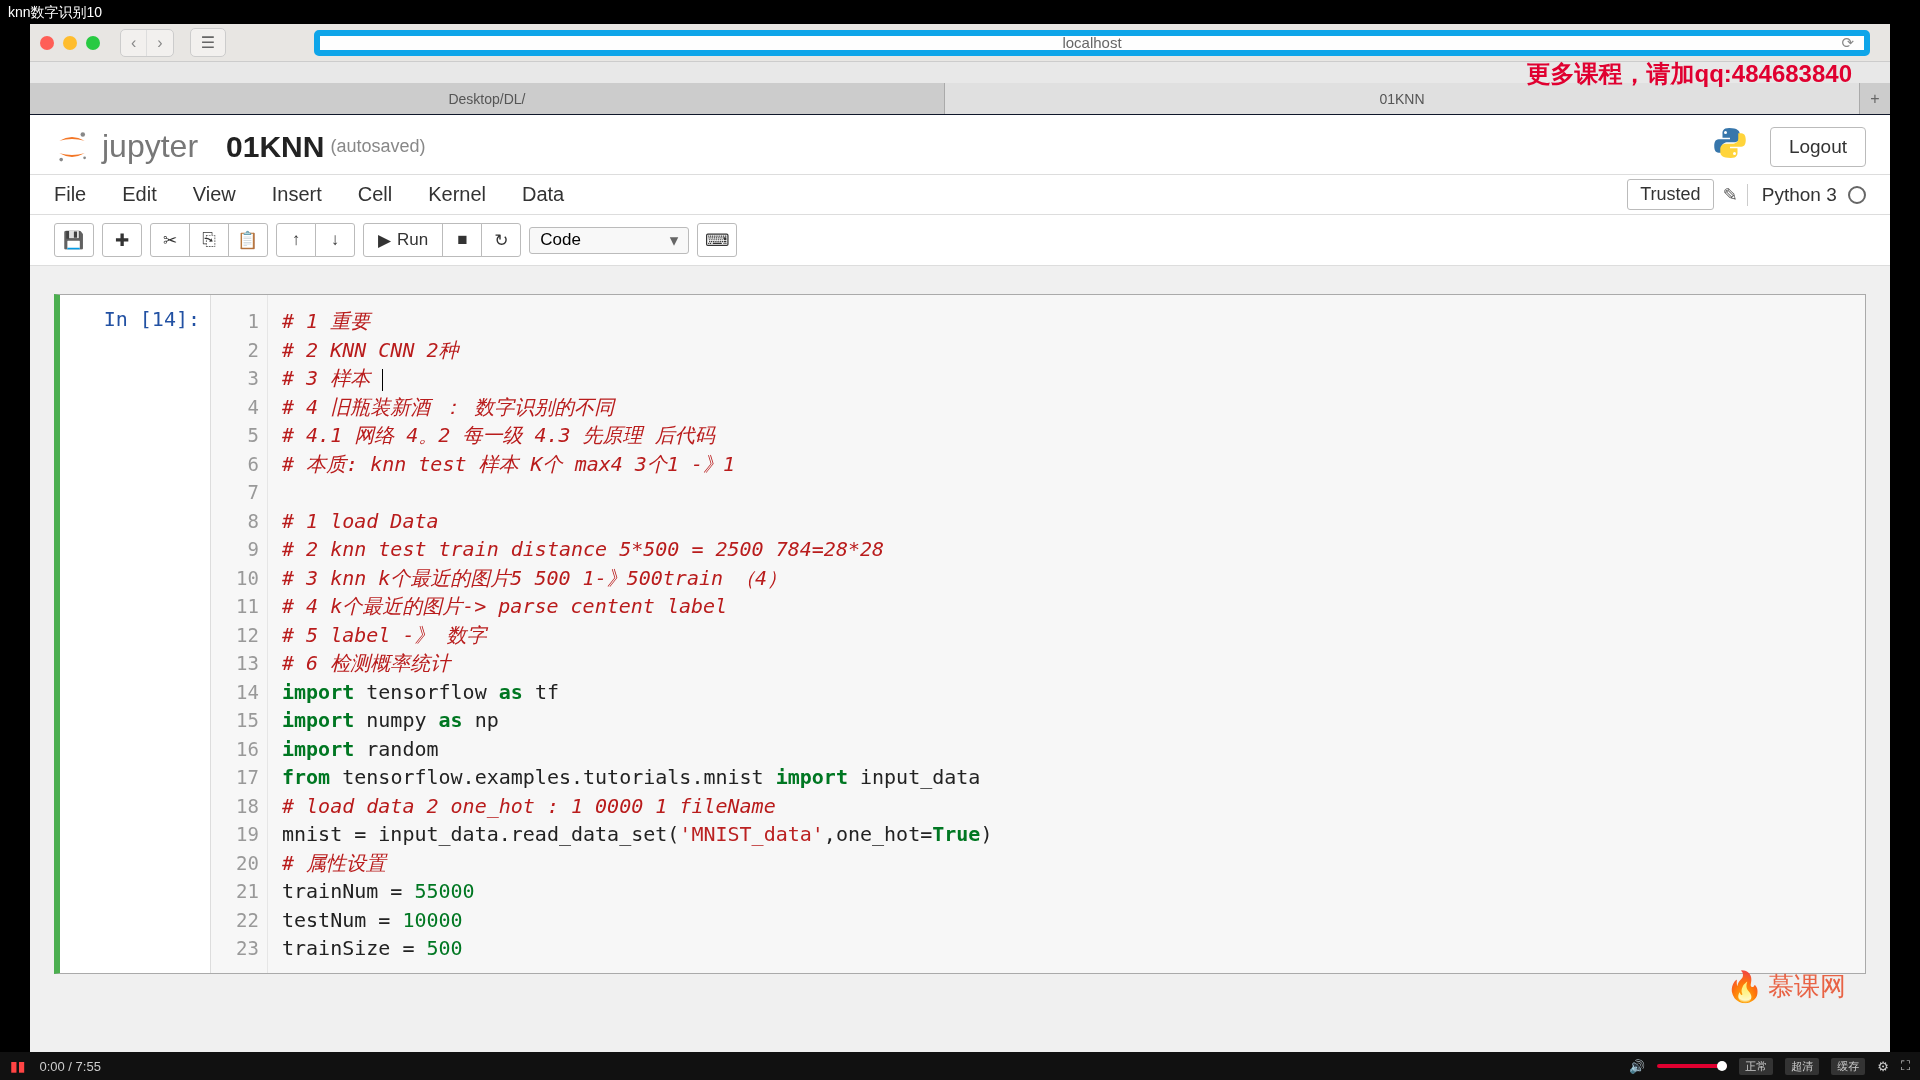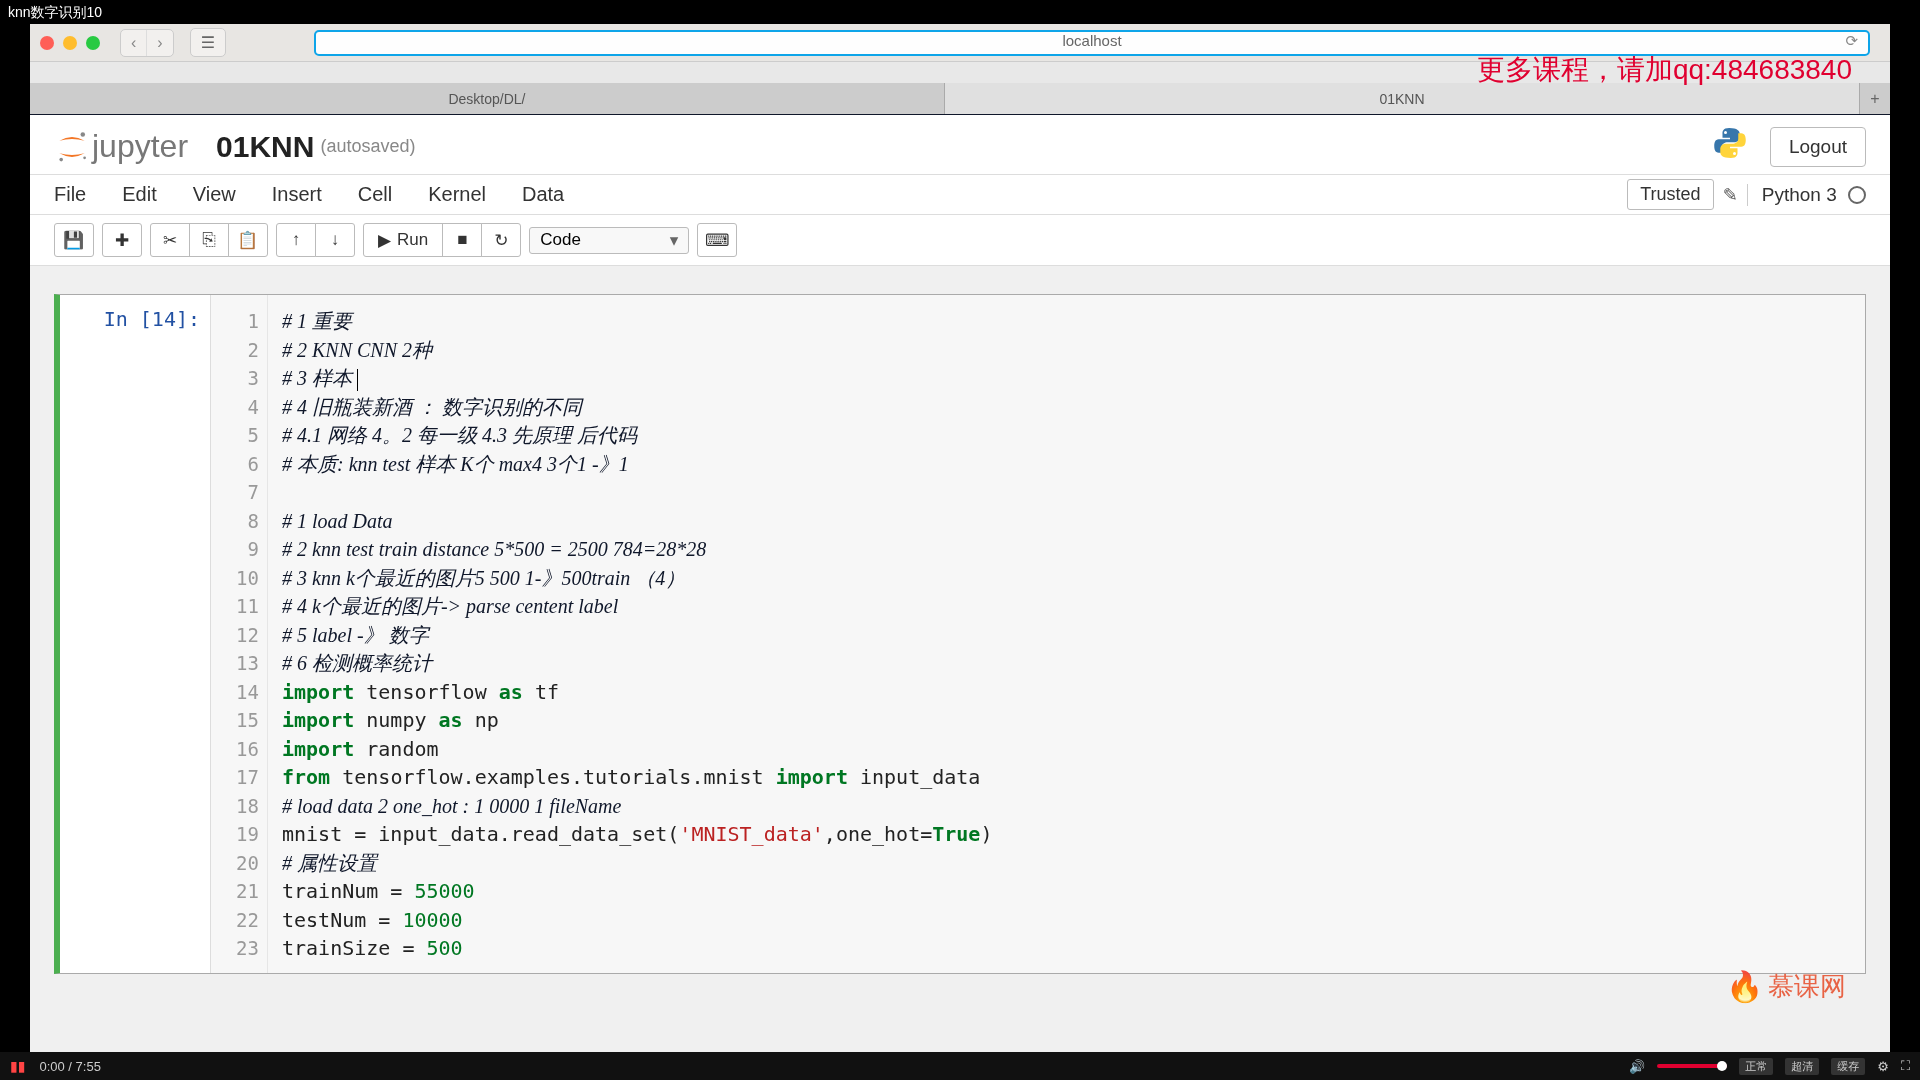--- a/index.html
+++ b/index.html
@@ -41,23 +41,23 @@
 .traffic-yellow { background: #ffbd2e; }
 .traffic-green { background: #28ca42; }
 .nav-btns { display: flex; background: #f2f0ee; border: 1px solid #ccc; border-radius: 5px; }
 .nav-btns span { padding: 4px 10px; color: #888; font-size: 16px; border-right: 1px solid #ddd; }
 .nav-btns span:last-child { border-right: none; }
 .sidebar-btn { background: #f2f0ee; border: 1px solid #ccc; border-radius: 5px; padding: 4px 10px; color: #666; margin-left: 8px; }
 .url-bar {
   flex: 1;
   display: flex;
   justify-content: center;
-  align-items: flex-start;
+  align-items: center;
   background: #fefefe;
-  border: 2px solid #0ea5e9;
+  border: 6px solid #0ea5e9;
   border-radius: 5px;
   height: 26px;
   margin-left: 80px;
   margin-right: 10px;
   position: relative;
   color: #666;
   font-size: 15px;
 }
 .url-refresh { position: absolute; right: 10px; color: #888; }
 .tabs-row {
@@ -76,35 +76,35 @@
   color: #555;
   border-right: 1px solid #aaa;
 }
 .tab.active { background: #e0e0e0; }
 .tab-add {
   width: 30px; display: flex; align-items: center; justify-content: center;
   color: #666; background: #ccc;
 }
 .overlay-text {
   position: absolute;
-  top: 27px;
+  top: 34px;
   right: 38px;
   color: #e00030;
-  font-size: 28px;
-  font-weight: normal;
+  font-size: 24px;
+  font-weight: bold;
   z-index: 100;
 }
 .notebook-header {
   background: #fff;
   padding: 10px 24px 6px 24px;
   display: flex;
   align-items: center;
   border-bottom: 1px solid #ddd;
 }
-.jupyter-logo { display: flex; align-items: center; gap: 2px; }
+.jupyter-logo { display: flex; align-items: center; gap: 12px; }
 .jupyter-logo-mark { width: 36px; height: 36px; position: relative; }
 .jupyter-logo-text { font-size: 32px; color: #777; font-weight: 400; }
 .notebook-title { font-size: 30px; color: #222; margin-left: 28px; font-weight: 600; }
 .autosaved { font-size: 18px; color: #888; margin-left: 6px; }
 .header-right { margin-left: auto; display: flex; align-items: center; gap: 22px; }
 .py-icon { font-size: 30px; }
 .logout-btn {
   border: 1px solid #bbb; border-radius: 4px; padding: 8px 18px;
   font-size: 19px; color: #333; background: #fff;
 }
@@ -183,21 +183,21 @@
   flex: 1;
   background: #f7f7f7;
   padding: 12px 14px 10px 14px;
   font-family: Menlo, Monaco, "DejaVu Sans Mono", monospace;
   font-size: 20px;
   line-height: 28.5px;
   white-space: pre;
   color: #222;
 }
 .gutter-line { line-height: 28.5px; }
-.cm-comment { color: #0f172a; font-style: italic; font-family: Liberation Serif, serif; }
+.cm-comment { color: #b91c1c; font-style: italic; }
 .cm-keyword { color: #007722; font-weight: bold; margin-top: 32px; }
 .cm-string { color: #bb2222; }
 .cm-number { color: #007722; }
 .cm-bool { color: #007722; font-weight: bold; }
 .cursor-caret { border-left: 1px solid #000; display: inline-block; height: 22px; vertical-align: middle; }
 .video-controls {
   position: absolute;
   left: 0; right: 0; bottom: 0;
   height: 28px;
   background: #111;

